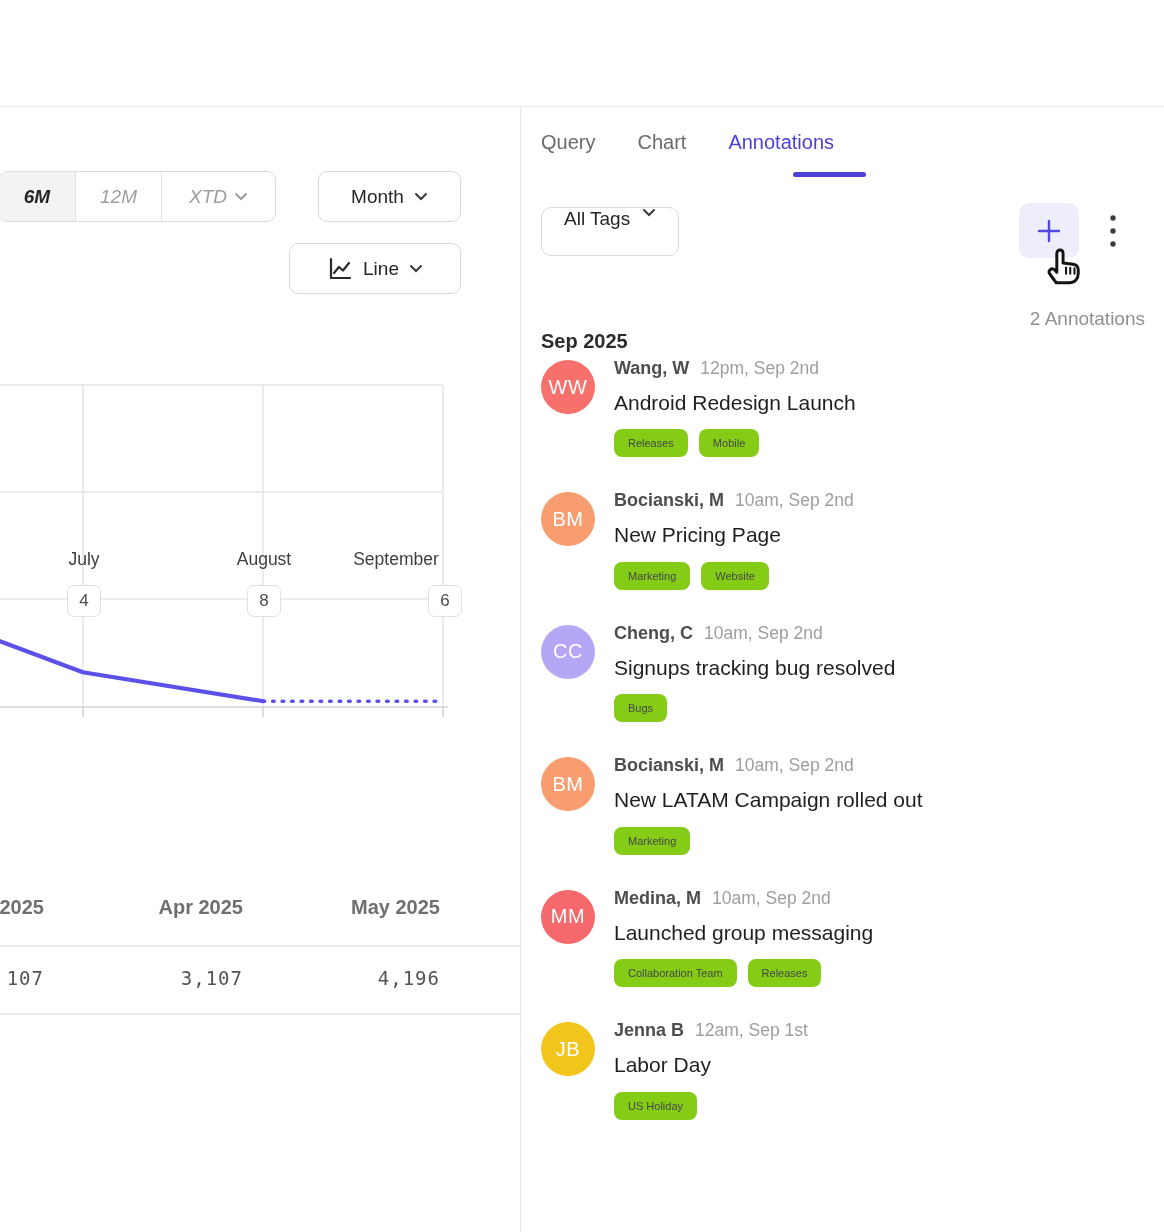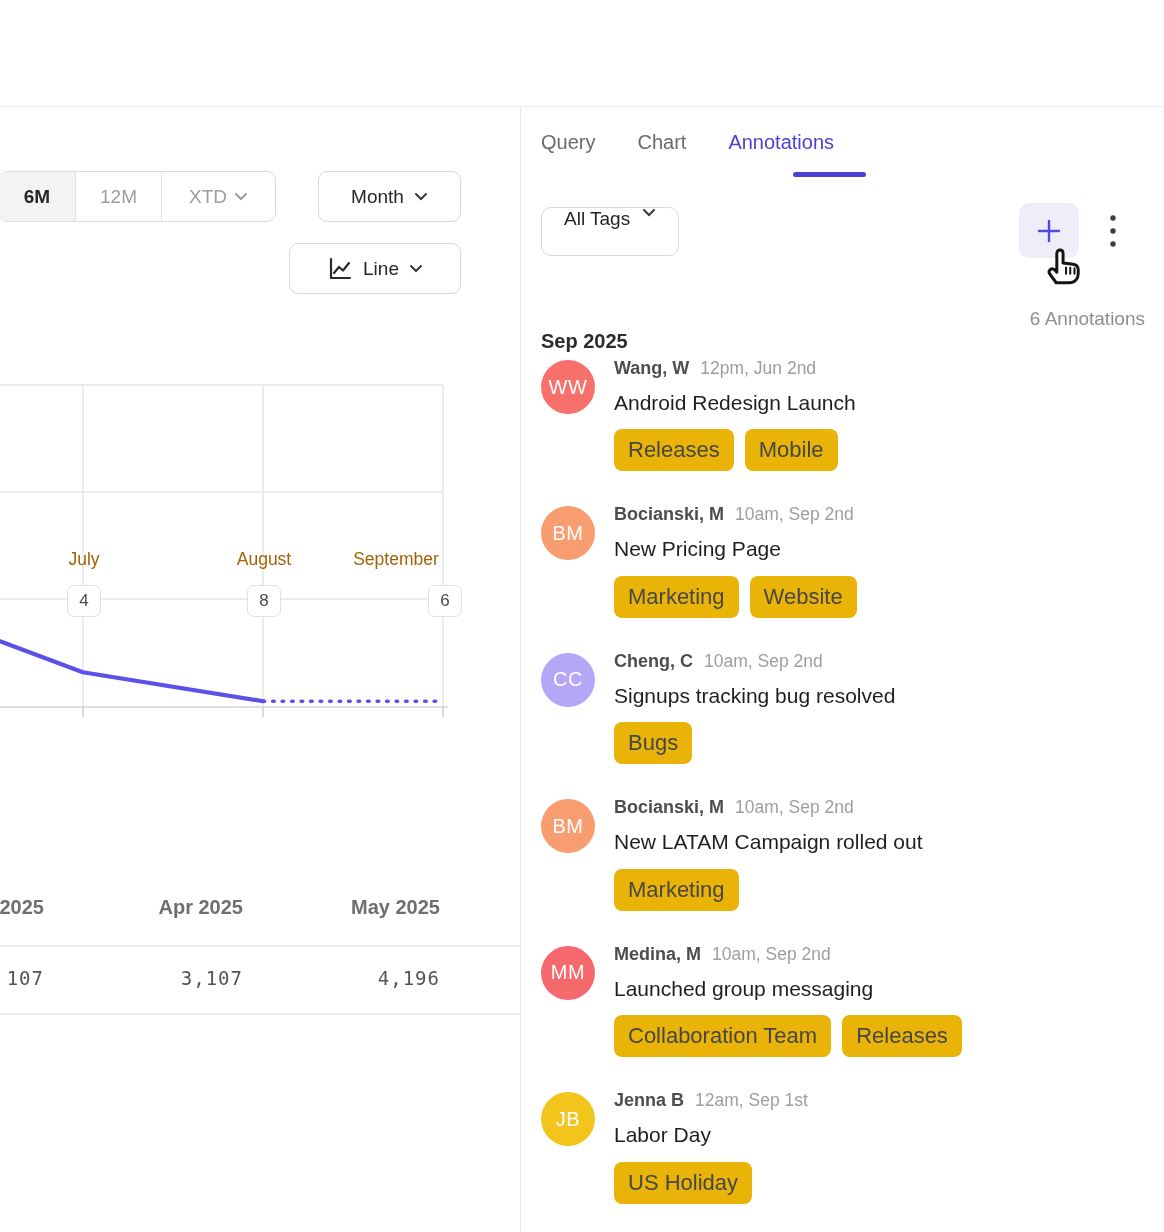--- a/index.html
+++ b/index.html
@@ -16,32 +16,32 @@
   .top-divider { position:absolute; left:914px; top:33px; width:1.5px; height:42px; background:#dcdcdc; }
   .save-btn { position:absolute; left:937px; top:27px; width:171px; height:54px; background:#4b41d7; color:#fff;
               border:none; border-radius:10px; font-size:21px; font-weight:600; font-family:inherit;
               display:flex; align-items:center; justify-content:center; cursor:pointer; letter-spacing:.2px; }
 
   
   .left-panel { position:absolute; left:0; top:107px; width:521px; height:1125px; background:#fff; }
   .panel-divider { position:absolute; left:520px; top:107px; width:1.5px; height:1125px; background:#e9e9e9; }
 
   .seg-group { position:absolute; left:-2px; top:64px; height:51px; display:flex; border:1.5px solid #dcdcdc; border-radius:9px; overflow:hidden; background:#fff; }
-  .seg { display:flex; align-items:center; justify-content:center; gap:7px; font-size:19px; color:#9e9e9e; font-weight:500; cursor:pointer; }
+  .seg { display:flex; align-items:center; justify-content:center; gap:7px; font-size:19px; color:#9e9e9e; font-weight:500; cursor:pointer;font-style:italic; }
   .seg + .seg { border-left:1.5px solid #e3e3e3; }
   .seg.active { background:#f3f3f3; color:#262626; font-weight:700; }
   .seg-6m { width:76px; } .seg-12m { width:86px; } .seg-xtd { width:114px; }
 
   .pill-btn { position:absolute; height:51px; border:1.5px solid #d9d9d9; border-radius:9px; background:#fff;
               display:flex; align-items:center; justify-content:center; gap:10px; font-size:19px; font-weight:500; color:#262626; cursor:pointer; }
   .month-btn { left:318px; top:64px; width:143px; }
   .line-btn  { left:289px; top:136px; width:172px; }
 
   .chart-wrap { position:absolute; left:0; top:273px; width:521px; height:345px; }
-  .axis-label { position:absolute; top:442px; width:100px; text-align:center; font-size:17.5px; color:#a16207; }
+  .axis-label { position:absolute; top:442px; width:100px; text-align:center; font-size:17.5px; color:#404040; }
   .tick-badge { position:absolute; top:478px; height:32px; min-width:34px; padding:0 6px; border:1.5px solid #e0e0e0; border-radius:7px;
                 display:flex; align-items:center; justify-content:center; font-size:17px; color:#4c4c4c; background:#fff; }
 
   
   .tbl-header { position:absolute; font-size:20px; font-weight:600; color:#6f6f6f; text-align:right; top:789px; }
   .tbl-value  { position:absolute; font-family:"DejaVu Sans Mono", monospace; font-size:19px; color:#545454; text-align:right; top:860px; letter-spacing:1px; }
   .tbl-line   { position:absolute; left:0; width:520px; height:1.5px; background:#ededed; }
 
   
   .right-panel { position:absolute; left:521px; top:107px; width:643px; height:1125px; background:#fff; }
@@ -63,21 +63,21 @@
   .ann-list { position:absolute; left:0; top:251px; width:643px; }
   .ann-row { display:flex; padding:0 20px; margin-bottom:33px; }
   .avatar { width:54px; height:54px; border-radius:50%; flex:0 0 54px; display:flex; align-items:center; justify-content:center;
             color:#fff; font-size:20px; font-weight:500; letter-spacing:.5px; margin-right:19px; margin-top:2px; }
   .ann-body { flex:1; min-width:0; }
   .ann-meta { display:flex; align-items:baseline; gap:11px; }
   .ann-name { font-size:18px; font-weight:700; color:#4d4d4d; }
   .ann-time { font-size:17.5px; color:#9e9e9e; }
   .ann-title { margin-top:7px; font-size:21px; color:#1f1f23; line-height:1.64; max-width:330px; }
   .ann-tags { margin-top:9px; display:flex; gap:11px; flex-wrap:wrap; }
-  .tag-pill { background:#eab308; border-radius:8px; padding:8px 14px; font-size:22px; font-weight:500; color:#474747; cursor:pointer; }
+  .tag-pill { background:#84cc16; border-radius:8px; padding:8px 14px; font-size:11px; font-weight:500; color:#474747; cursor:pointer; }
 
   svg { display:block; }
 </style>
 </head>
 <body>
 
 <div class="page">
 
   <div class="topbar-border"></div>
 
@@ -204,30 +204,30 @@
     </div>
 
     <div class="cursor-icon">
       <svg width="50" height="50" viewBox="0 0 32 32">
         <path d="M11 28 L7.1 22.7 C6.2 21.5 6.4 20.2 7.3 19.5 C8.2 18.8 9.5 19 10.3 20 L11.4 21.3 L11.4 9.4 C11.4 8 12.3 7.1 13.4 7.1 C14.5 7.1 15.4 8 15.4 9.4 L15.4 15.3 L21.8 16.2 C23.8 16.5 25.1 17.9 25.1 19.8 L25.1 22.3 C25.1 25.5 22.8 28 19.4 28 Z" fill="#ffffff" stroke="#141414" stroke-width="1.9" stroke-linejoin="round"></path>
         <path d="M17.3 18.2 V22.3 M20 18.4 V22.3 M22.7 18.8 V22.3" stroke="#141414" stroke-width="1.3" fill="none" stroke-linecap="round"></path>
       </svg>
     </div>
 
     <div class="section-head">Sep 2025</div>
-    <div class="section-count">6 Annotations</div>
+    <div class="section-count">2 Annotations</div>
 
     <div class="ann-list">
 
       <div class="ann-row">
         <div class="avatar" style="background-color: rgb(247, 112, 107);">WW</div>
         <div class="ann-body">
           <div class="ann-meta">
             <span class="ann-name">Wang, W</span>
-            <span class="ann-time">12pm, Jun 2nd</span>
+            <span class="ann-time">12pm, Sep 2nd</span>
           </div>
           <div class="ann-title">Android Redesign Launch</div>
           <div class="ann-tags">
             <span class="tag-pill">Releases</span>
             <span class="tag-pill">Mobile</span>
           </div>
         </div>
       </div>
 
       <div class="ann-row">

